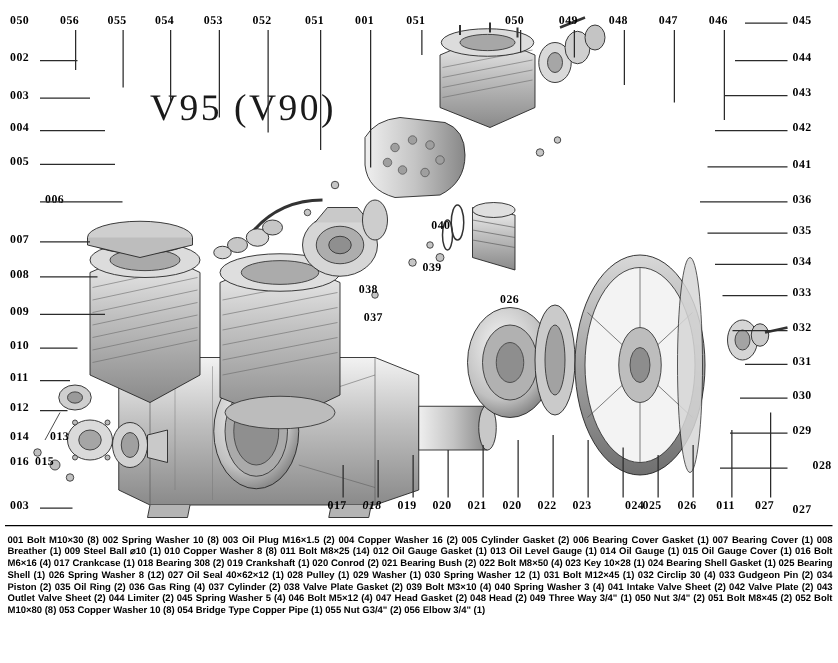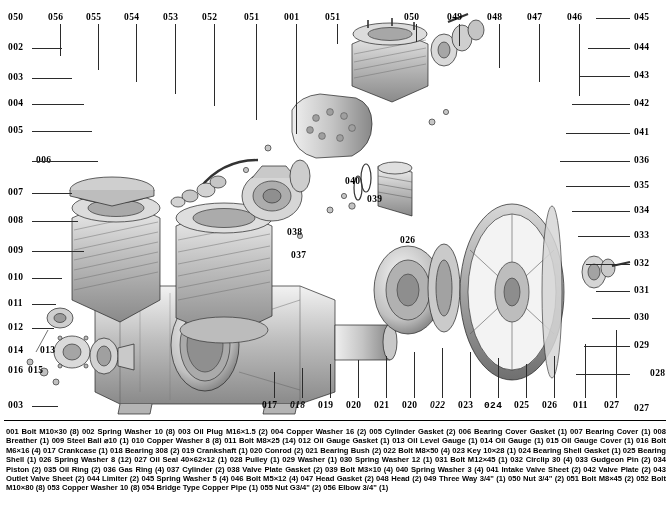--- a/index.html
+++ b/index.html
@@ -269,20 +269,21 @@
         <circle cx="300" cy="236" r="2.6"></circle>
         <circle cx="268" cy="148" r="3"></circle>
         <circle cx="246" cy="170" r="2.6"></circle>
         <circle cx="432" cy="122" r="3"></circle>
         <circle cx="446" cy="112" r="2.6"></circle>
       </g>
 
     </g>
   </svg>
 
+  <div class="title">V95 (V90)</div>
 
   <div>
     <div class="callout" style="left:8px;  top:12px;">050</div>
     <div class="callout" style="left:48px; top:12px;">056</div>
     <div class="callout" style="left:86px; top:12px;">055</div>
     <div class="callout" style="left:124px;top:12px;">054</div>
     <div class="callout" style="left:163px;top:12px;">053</div>
     <div class="callout" style="left:202px;top:12px;">052</div>
     <div class="callout" style="left:244px;top:12px;">051</div>
     <div class="callout" style="left:284px;top:12px;">001</div>
@@ -379,23 +380,23 @@
     <div class="leader" style="left:576px; top:374px; width:54px;"></div>
   </div>
 
   <div>
     <div class="callout" style="left:262px; top:400px;">017</div>
     <div class="callout" style="left:290px; top:400px;font-style:italic;">018</div>
     <div class="callout" style="left:318px; top:400px;">019</div>
     <div class="callout" style="left:346px; top:400px;">020</div>
     <div class="callout" style="left:374px; top:400px;">021</div>
     <div class="callout" style="left:402px; top:400px;">020</div>
-    <div class="callout" style="left:430px; top:400px;font-style:italic;">022</div>
+    <div class="callout" style="left:430px; top:400px;">022</div>
     <div class="callout" style="left:458px; top:400px;">023</div>
-    <div class="callout" style="left:484px; top:400px;font-family:Liberation Mono, monospace;">024</div>
+    <div class="callout" style="left:500px; top:400px;">024</div>
     <div class="callout" style="left:514px; top:400px;">025</div>
     <div class="callout" style="left:542px; top:400px;">026</div>
     <div class="callout" style="left:573px; top:400px;">011</div>
     <div class="callout" style="left:604px; top:400px;">027</div>
   </div>
 
   <div>
     <div class="leader v" style="left:274px; top:372px; height:26px;"></div>
     <div class="leader v" style="left:302px; top:368px; height:30px;"></div>
     <div class="leader v" style="left:330px; top:364px; height:34px;"></div>
@@ -406,21 +407,21 @@
     <div class="leader v" style="left:470px; top:352px; height:46px;"></div>
     <div class="leader v" style="left:498px; top:358px; height:40px;"></div>
     <div class="leader v" style="left:526px; top:364px; height:34px;"></div>
     <div class="leader v" style="left:554px; top:356px; height:42px;"></div>
     <div class="leader v" style="left:585px; top:344px; height:54px;"></div>
     <div class="leader v" style="left:616px; top:330px; height:68px;"></div>
   </div>
 
   <div>
     <div class="callout" style="left:345px; top:176px;">040</div>
-    <div class="callout" style="left:338px; top:194px;margin-left:29px;">039</div>
+    <div class="callout" style="left:338px; top:210px;">039</div>
     <div class="callout" style="left:287px; top:227px;">038</div>
     <div class="callout" style="left:291px; top:250px;">037</div>
     <div class="callout" style="left:400px; top:235px;">026</div>
   </div>
 
   <div class="hr" style="top:420px;"></div>
 
   <div class="partslist">001 Bolt M10×30 (8) 002 Spring Washer 10 (8) 003 Oil Plug M16×1.5 (2) 004 Copper Washer 16 (2) 005 Cylinder Gasket (2) 006 Bearing Cover Gasket (1) 007 Bearing Cover (1) 008 Breather (1) 009 Steel Ball ⌀10 (1) 010 Copper Washer 8 (8) 011 Bolt M8×25 (14) 012 Oil Gauge Gasket (1) 013 Oil Level Gauge (1) 014 Oil Gauge (1) 015 Oil Gauge Cover (1) 016 Bolt M6×16 (4) 017 Crankcase (1) 018 Bearing 308 (2) 019 Crankshaft (1) 020 Conrod (2) 021 Bearing Bush (2) 022 Bolt M8×50 (4) 023 Key 10×28 (1) 024 Bearing Shell Gasket (1) 025 Bearing Shell (1) 026 Spring Washer 8 (12) 027 Oil Seal 40×62×12 (1) 028 Pulley (1) 029 Washer (1) 030 Spring Washer 12 (1) 031 Bolt M12×45 (1) 032 Circlip 30 (4) 033 Gudgeon Pin (2) 034 Piston (2) 035 Oil Ring (2) 036 Gas Ring (4) 037 Cylinder (2) 038 Valve Plate Gasket (2) 039 Bolt M3×10 (4) 040 Spring Washer 3 (4) 041 Intake Valve Sheet (2) 042 Valve Plate (2) 043 Outlet Valve Sheet (2) 044 Limiter (2) 045 Spring Washer 5 (4) 046 Bolt M5×12 (4) 047 Head Gasket (2) 048 Head (2) 049 Three Way 3/4" (1) 050 Nut 3/4" (2) 051 Bolt M8×45 (2) 052 Bolt M10×80 (8) 053 Copper Washer 10 (8) 054 Bridge Type Copper Pipe (1) 055 Nut G3/4" (2) 056 Elbow 3/4" (1)</div>
 
 </div>

